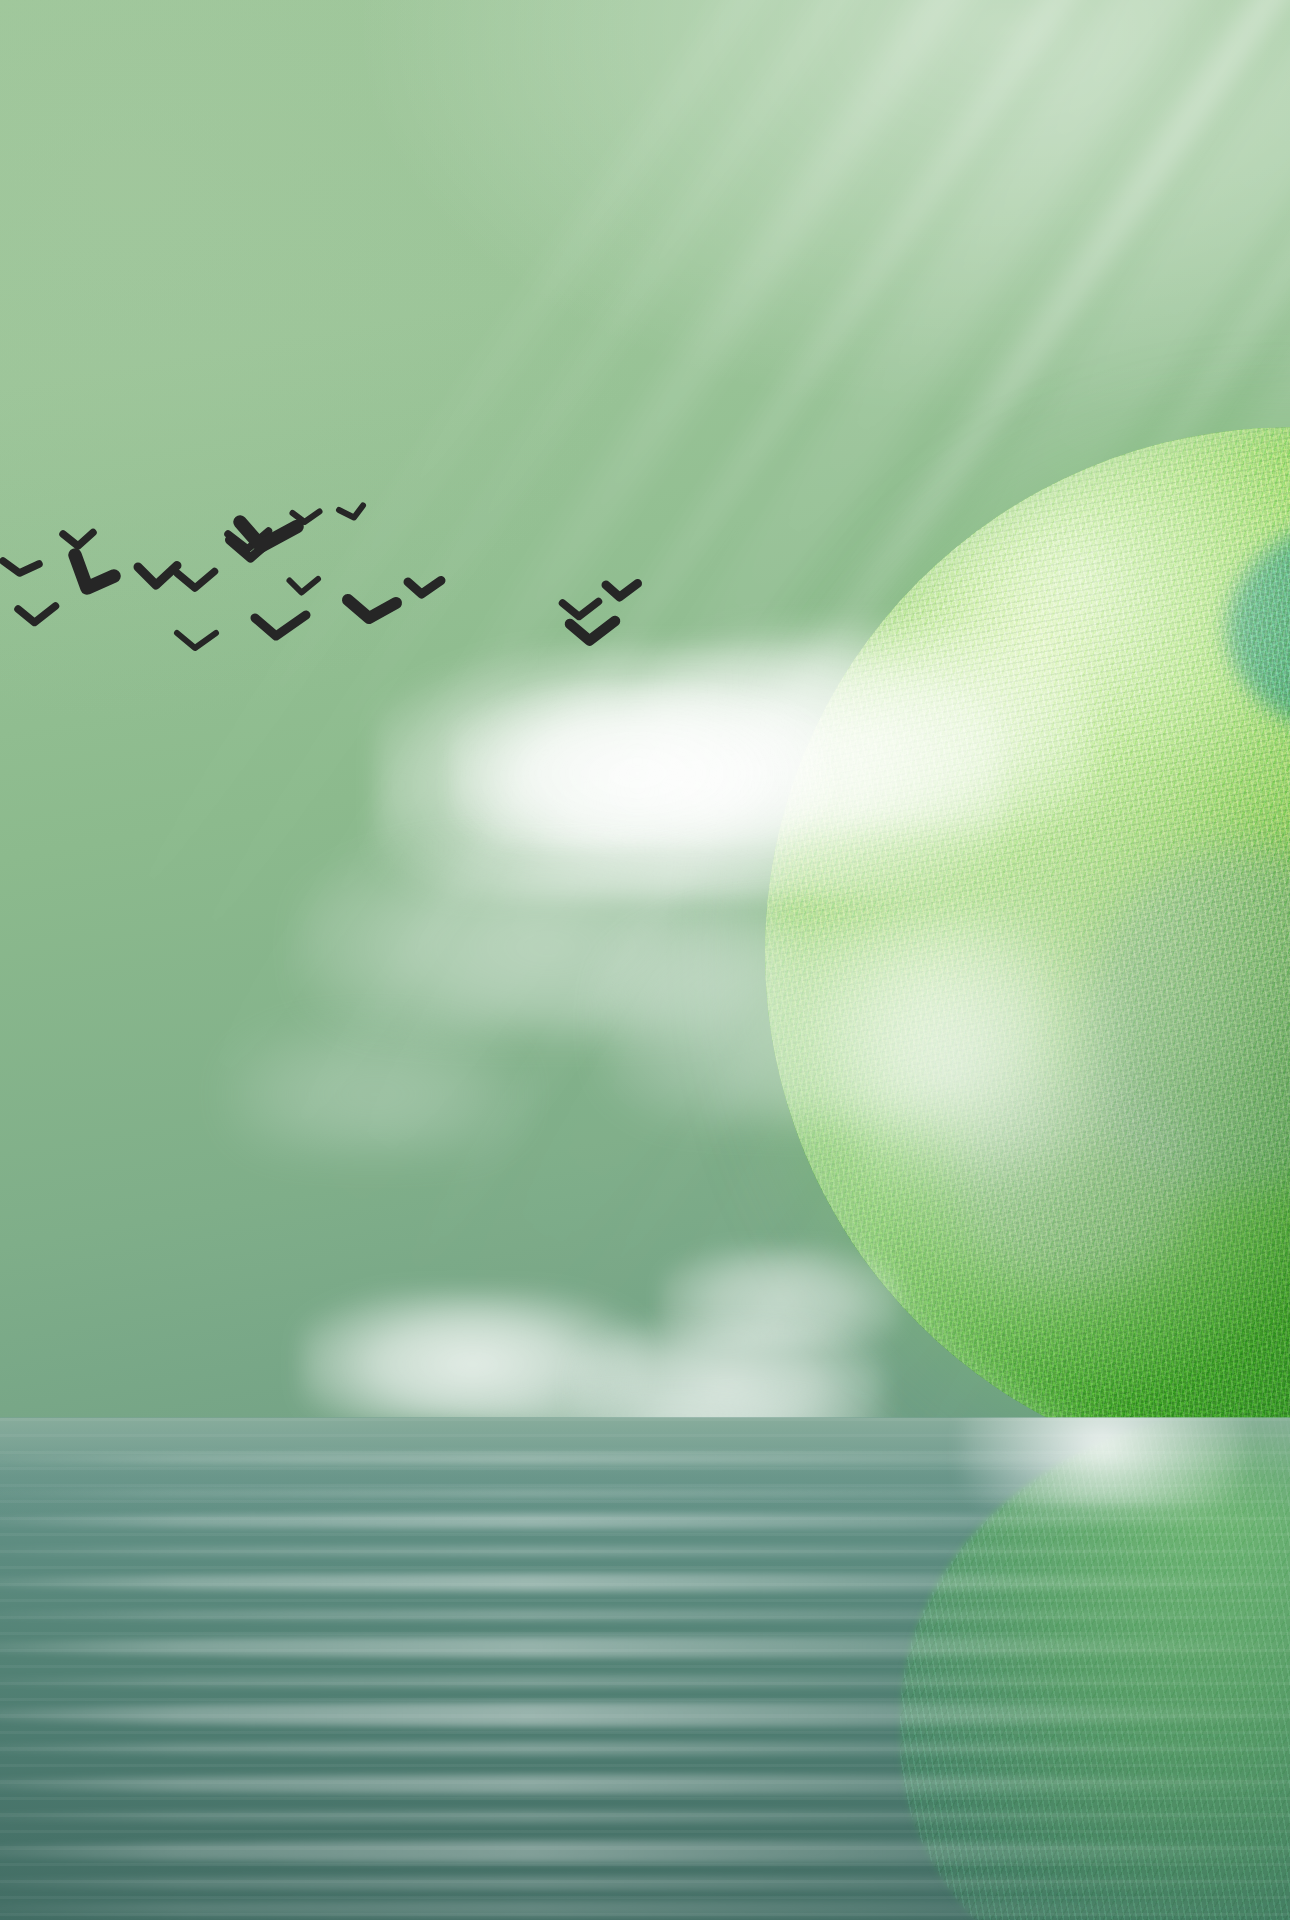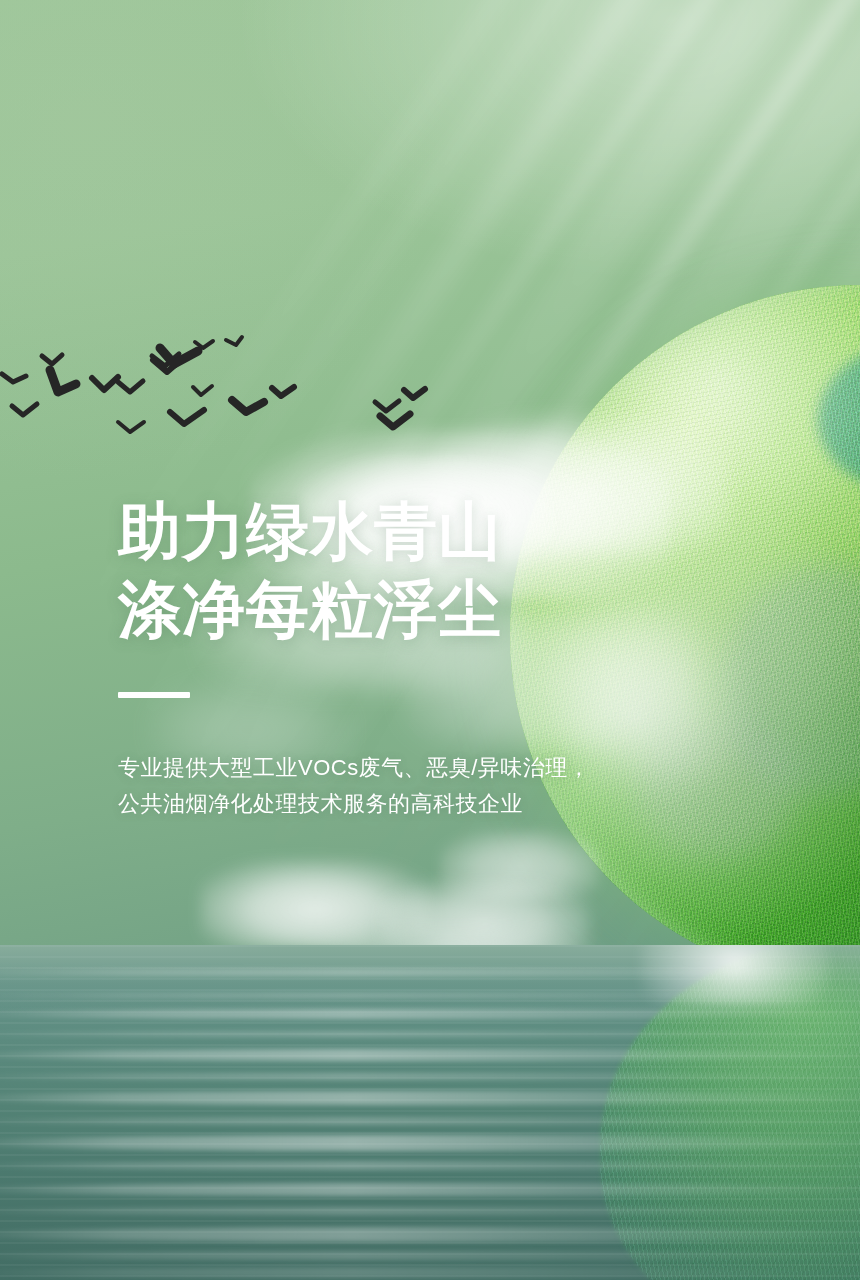--- a/index.html
+++ b/index.html
@@ -293,21 +293,14 @@
     <div class="ripple" style="top:172px; height:8px;  opacity:.30;"></div>
     <div class="ripple" style="top:190px; height:16px; opacity:.52;"></div>
     <div class="ripple" style="top:216px; height:9px;  opacity:.34;"></div>
     <div class="ripple" style="top:238px; height:13px; opacity:.44;"></div>
     <div class="ripple" style="top:262px; height:8px;  opacity:.28;"></div>
     <div class="ripple" style="top:282px; height:15px; opacity:.40;"></div>
     <div class="ripple" style="top:306px; height:9px;  opacity:.26;"></div>
     <div class="ripple" style="top:322px; height:11px; opacity:.22;"></div>
   </div>
 
-  <div class="content">
-    <div class="headline">助力绿水青山</div>
-    <div class="headline">涤净每粒浮尘</div>
-    <div class="divider"></div>
-    <div class="subtitle">专业提供大型工业VOCs废气、恶臭/异味治理，</div>
-    <div class="subtitle" style="margin-top:0;">公共油烟净化处理技术服务的高科技企业</div>
-  </div>
 
 </div>
 
 </body></html>

